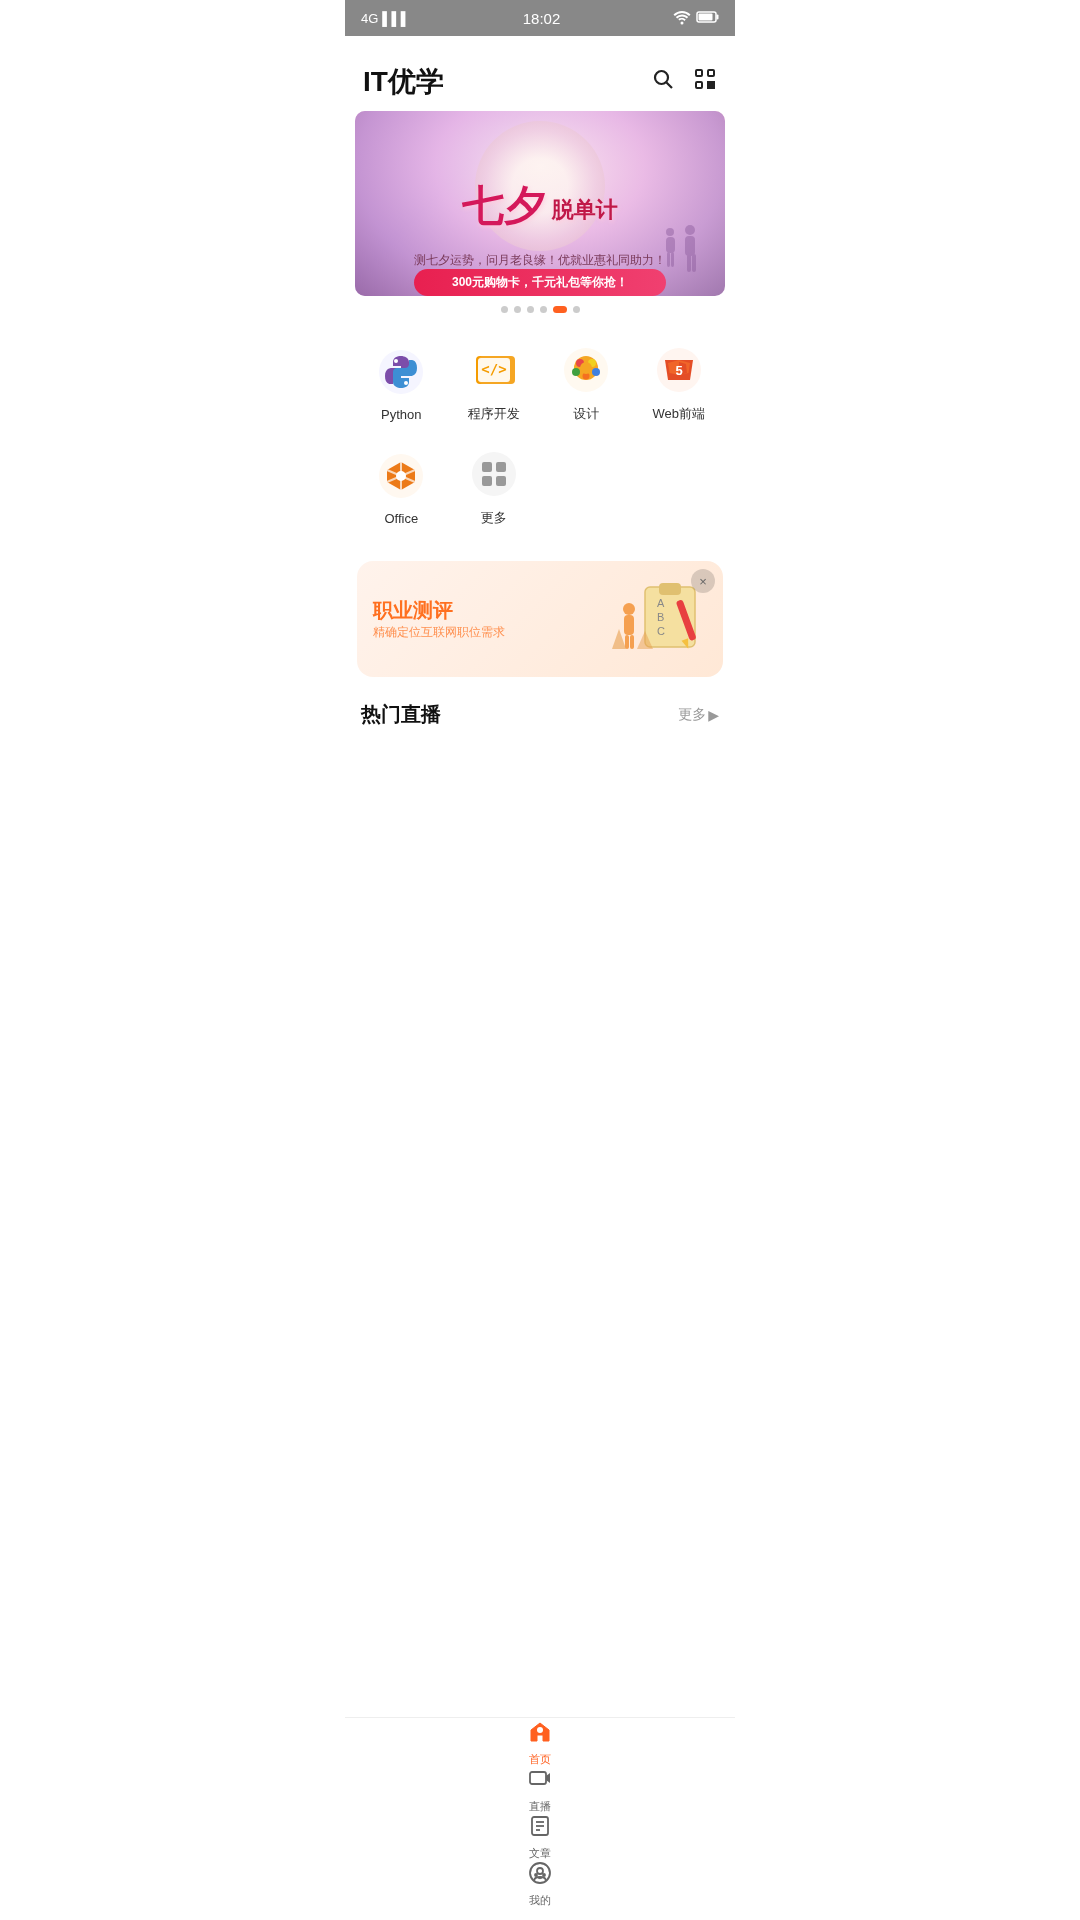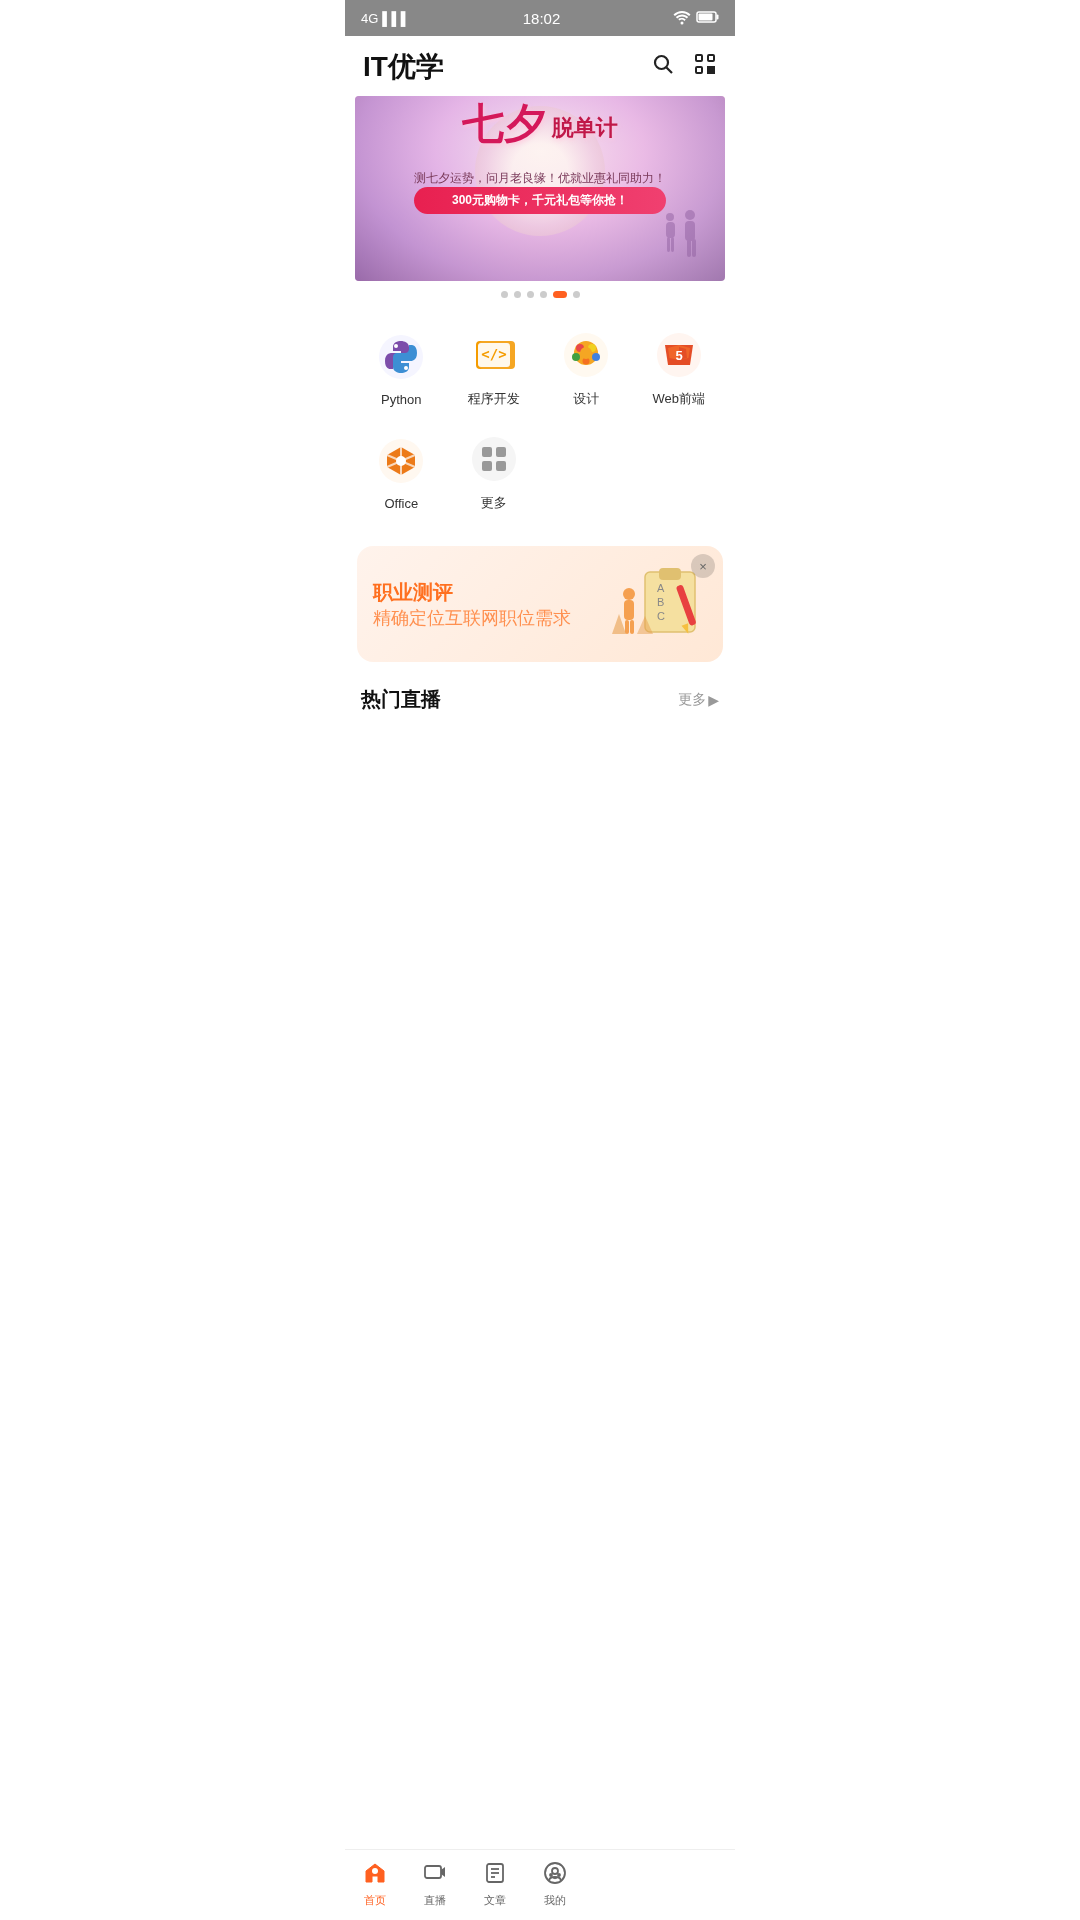--- a/index.html
+++ b/index.html
@@ -29,20 +29,21 @@
     .status-center { font-weight: 500; font-size: 15px; }
     .status-right { display: flex; align-items: center; gap: 6px; }
 
     
     .top-bar {
       background: #fff;
       display: flex;
       justify-content: space-between;
       align-items: center;
       padding: 12px 18px 10px 18px;
+      margin-top: 15px;
     }
     .app-title {
       font-size: 28px;
       font-weight: 700;
       color: #111;
     }
     .top-icons {
       display: flex;
       gap: 18px;
       align-items: center;
@@ -56,26 +57,26 @@
     
     .banner-container {
       position: relative;
       width: 100%;
       overflow: hidden;
       padding: 0 10px;
     }
     .banner {
       width: 100%;
       height: 185px;
-      border-radius: 4px;
+      border-radius: 10px;
       background: linear-gradient(135deg, #e8b4e0 0%, #c9a0dc 30%, #f4c6d4 60%, #fadadd 80%, #fff 100%);
       display: flex;
       flex-direction: column;
       align-items: center;
-      justify-content: flex-start;
+      justify-content: flex-end;
       position: relative;
       overflow: hidden;
     }
     .banner-bg {
       position: absolute;
       top: 0; left: 0; right: 0; bottom: 0;
       background: radial-gradient(ellipse at 50% 30%, #fff0f5 0%, #e8b8e8 40%, #c090d0 70%, #9060a0 100%);
       opacity: 0.85;
     }
     .banner-moon {
@@ -159,21 +160,21 @@
     .promo-text {
       flex: 1;
     }
     .promo-title {
       font-size: 20px;
       font-weight: 700;
       color: #ff7020;
       margin-bottom: 0;
     }
     .promo-sub {
-      font-size: 18px;
+      font-size: 12px;
       color: #ff9050;
     }
     .promo-close {
       position: absolute;
       top: 8px;
       right: 8px;
       width: 24px;
       height: 24px;
       border-radius: 50%;
       background: rgba(0,0,0,0.15);
@@ -215,23 +216,24 @@
     
     .bottom-nav {
       position: fixed;
       bottom: 0;
       left: 50%;
       transform: translateX(-50%);
       width: 390px;
       background: #fff;
       border-top: 1px solid #eee;
       display: flex;
-      justify-content: flex-start;
-      padding: 11px 0 12px 0;
+      justify-content: center;
+      padding: 2px 0 12px 0;
       z-index: 100;
+      flex-direction: column;
     }
     .nav-item {
       display: flex;
       flex-direction: column;
       align-items: center;
       gap: 2px;
       cursor: pointer;
       min-width: 60px;
     }
     .nav-icon {

